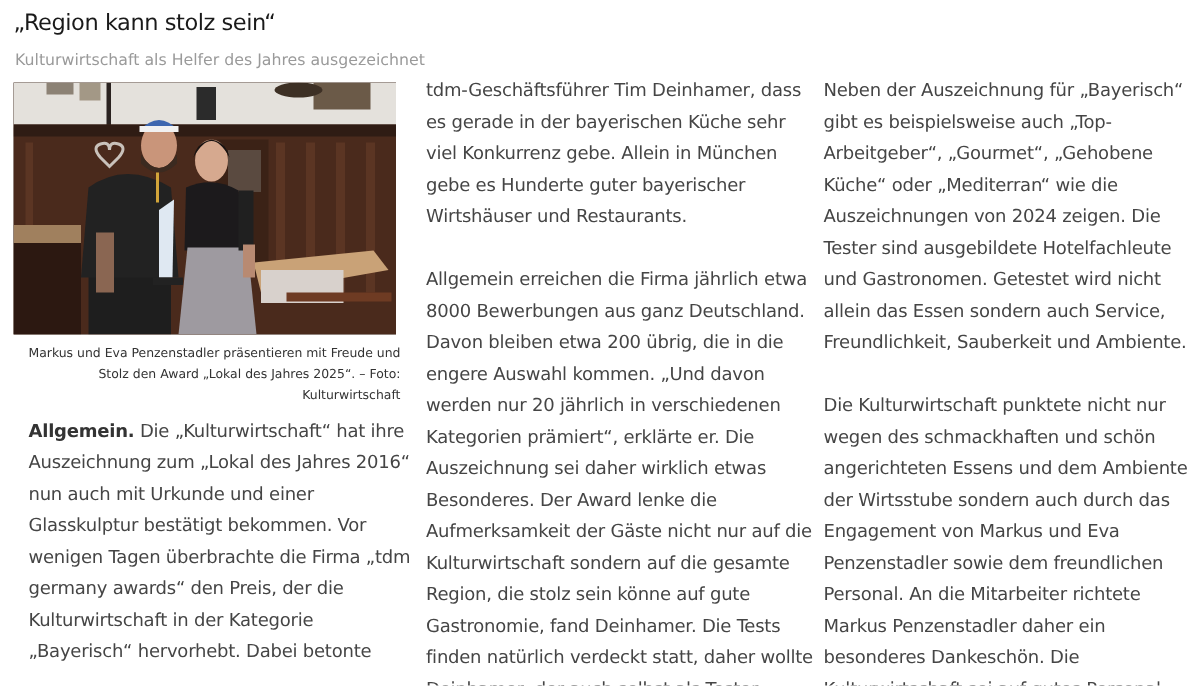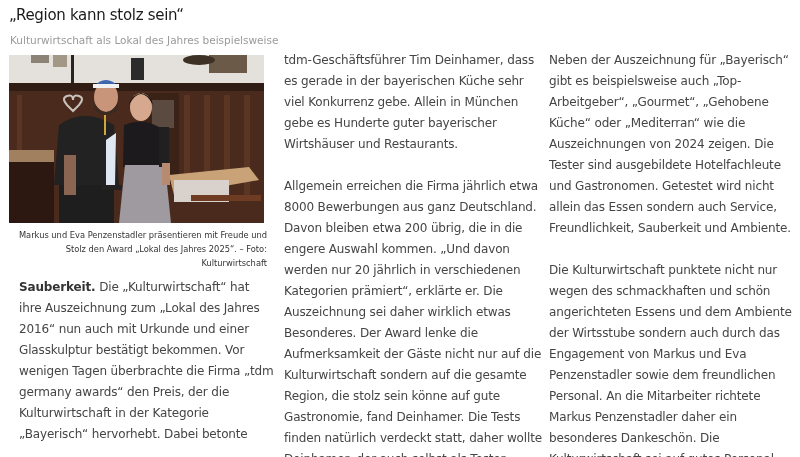--- a/index.html
+++ b/index.html
@@ -34,21 +34,21 @@
     .col p { margin: 0 0 21px 0; }
     .col1 { left: 19px; top: 277px; width: 255px; }
     .col2 { left: 284px; width: 258px; }
     .col3 { left: 549px; width: 250px; }
     .dateline { font-weight: bold; color: #333; }
   </style>
 </head>
 <body>
 
 <h1 class="title">„Region kann stolz sein“</h1>
-<div class="subtitle">Kulturwirtschaft als Lokal des Jahres beispielsweise</div>
+<div class="subtitle">Kulturwirtschaft als Helfer des Jahres ausgezeichnet</div>
 
 <div class="photo" aria-label="Man in cap and black chef jacket holding glass award trophy next to woman in dark dirndl in a wood-panelled restaurant">
   <svg width="255" height="168" viewBox="0 0 255 168" xmlns="http://www.w3.org/2000/svg">
 
     <rect x="0" y="0" width="255" height="30" fill="#e4e1dc"></rect>
     <rect x="22" y="0" width="18" height="8" fill="#8c8275"></rect>
     <rect x="44" y="0" width="14" height="12" fill="#a39886"></rect>
     <rect x="62" y="0" width="3" height="30" fill="#2a2220"></rect>
     <rect x="200" y="0" width="38" height="18" fill="#6b5a48"></rect>
     <rect x="122" y="3" width="13" height="22" fill="#2b2b2b"></rect>
@@ -93,21 +93,21 @@
     <path d="M115 70 q18 -8 35 2 l4 40 l-40 0 z" fill="#1c1a1c"></path>
     <path d="M116 110 l40 0 l6 58 l-52 0 z" fill="#9e9aa0"></path>
     <rect x="150" y="72" width="10" height="40" fill="#202020"></rect>
     <rect x="153" y="108" width="8" height="22" fill="#b88a72"></rect>
   </svg>
 </div>
 
 <div class="caption">Markus und Eva Penzenstadler präsentieren mit Freude und Stolz den Award „Lokal des Jahres 2025“. – Foto: Kulturwirtschaft</div>
 
 <div class="col col1">
-  <p><span class="dateline">Sauberkeit.</span><span> Die „Kulturwirtschaft“ hat ihre Auszeichnung zum „Lokal des Jahres 2016“ nun auch mit Urkunde und einer Glasskulptur bestätigt bekommen. Vor wenigen Tagen überbrachte die Firma „tdm germany awards“ den Preis, der die Kulturwirtschaft in der Kategorie „Bayerisch“ hervorhebt. Dabei betonte</span></p>
+  <p><span class="dateline">Allgemein.</span><span> Die „Kulturwirtschaft“ hat ihre Auszeichnung zum „Lokal des Jahres 2016“ nun auch mit Urkunde und einer Glasskulptur bestätigt bekommen. Vor wenigen Tagen überbrachte die Firma „tdm germany awards“ den Preis, der die Kulturwirtschaft in der Kategorie „Bayerisch“ hervorhebt. Dabei betonte</span></p>
 </div>
 
 <div class="col col2">
   <p>tdm-Geschäftsführer Tim Deinhamer, dass es gerade in der bayerischen Küche sehr viel Konkurrenz gebe. Allein in München gebe es Hunderte guter bayerischer Wirtshäuser und Restaurants.</p>
   <p>Allgemein erreichen die Firma jährlich etwa 8000 Bewerbungen aus ganz Deutschland. Davon bleiben etwa 200 übrig, die in die engere Auswahl kommen. „Und davon werden nur 20 jährlich in verschiedenen Kategorien prämiert“, erklärte er. Die Auszeichnung sei daher wirklich etwas Besonderes. Der Award lenke die Aufmerksamkeit der Gäste nicht nur auf die Kulturwirtschaft sondern auf die gesamte Region, die stolz sein könne auf gute Gastronomie, fand Deinhamer. Die Tests finden natürlich verdeckt statt, daher wollte Deinhamer, der auch selbst als Tester unterwegs ist, nicht auf das Foto.</p>
 </div>
 
 <div class="col col3">
   <p>Neben der Auszeichnung für „Bayerisch“ gibt es beispielsweise auch „Top-Arbeitgeber“, „Gourmet“, „Gehobene Küche“ oder „Mediterran“ wie die Auszeichnungen von 2024 zeigen. Die Tester sind ausgebildete Hotelfachleute und Gastronomen. Getestet wird nicht allein das Essen sondern auch Service, Freundlichkeit, Sauberkeit und Ambiente.</p>
   <p>Die Kulturwirtschaft punktete nicht nur wegen des schmackhaften und schön angerichteten Essens und dem Ambiente der Wirtsstube sondern auch durch das Engagement von Markus und Eva Penzenstadler sowie dem freundlichen Personal. An die Mitarbeiter richtete Markus Penzenstadler daher ein besonderes Dankeschön. Die Kulturwirtschaft sei auf gutes Personal und fleißige Helfer angewiesen. „Ohne Unterstützung könnten wir das gar nicht stemmen“, stellte er fest. Das junge Paar freut sich über die Auszeichnung und setzt auf eine weiterhin erfolgreiche Zusammenarbeit.</p>

